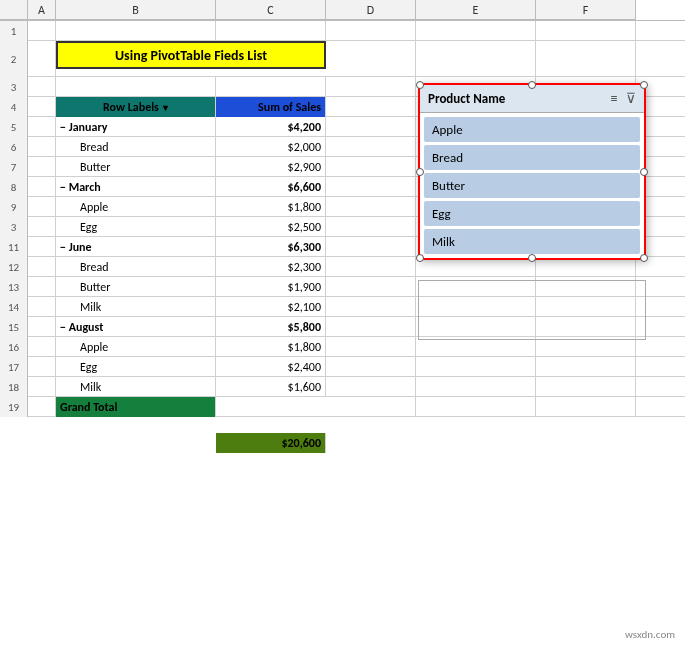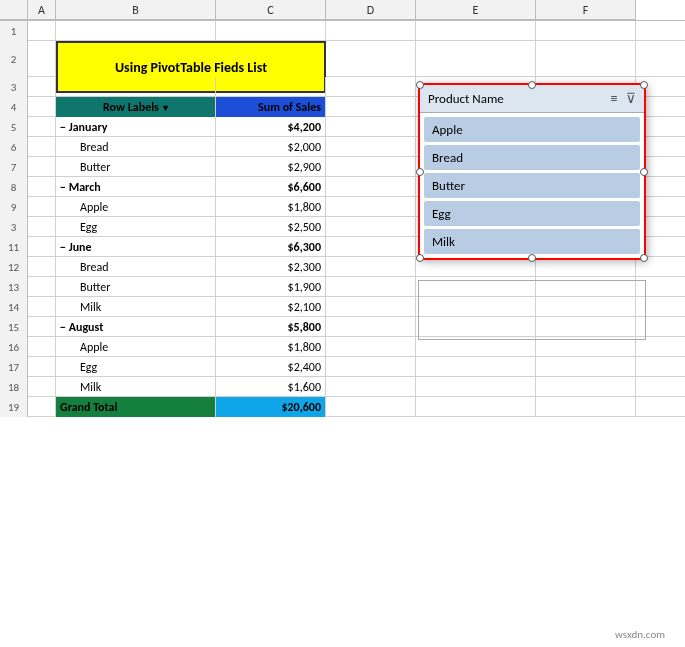--- a/index.html
+++ b/index.html
@@ -124,23 +124,24 @@
       justify-content: flex-end;
     }
 
     
     .grand-total-cell {
       background: #15803d;
       font-weight: bold;
     }
 
     .grand-total-value {
-      background: #0ea5e9;
+      background: #4d7c0f;
       font-weight: bold;
       justify-content: flex-end;
+      margin-top: 36px;
     }
 
     
     .dropdown-arrow {
       font-size: 10px;
       margin-left: 4px;
     }
 
     
     .slicer {
@@ -157,21 +158,21 @@
     .slicer-header {
       background: #dce6f1;
       padding: 5px 8px;
       display: flex;
       align-items: center;
       justify-content: space-between;
       border-bottom: 1px solid #aaa;
     }
 
     .slicer-title {
-      font-weight: normal;
+      font-weight: bold;
       font-size: 13px;
     }
 
     .slicer-icons {
       display: flex;
       gap: 8px;
     }
 
     .slicer-icon {
       font-size: 14px;
@@ -227,21 +228,21 @@
       width: 228px;
       height: 60px;
       border: 1px solid #aaa;
       background: transparent;
     }
 
     
     .watermark {
       position: absolute;
       bottom: 6px;
-      right: 20px;
+      right: 10px;
       font-size: 11px;
       color: #888;
     }
   </style>
 </head>
 <body>
 
 <div class="spreadsheet">
 
   <div class="col-headers">
@@ -262,21 +263,21 @@
       <div class="cell col-b"></div>
       <div class="cell col-c"></div>
       <div class="cell col-d"></div>
       <div class="cell col-e"></div>
       <div class="cell col-f"></div>
     </div>
 
     <div class="grid-row" style="height:36px;">
       <div class="row-num" style="height:36px;">2</div>
       <div class="cell col-a" style="height:36px;"></div>
-      <div class="cell col-b col-c title-cell" style="height:52px; width:270px; min-width:270px;">Using PivotTable Fieds List</div>
+      <div class="cell col-b col-c title-cell" style="height:28px; width:270px; min-width:270px;">Using PivotTable Fieds List</div>
       <div class="cell col-d" style="height:36px;"></div>
       <div class="cell col-e" style="height:36px;"></div>
       <div class="cell col-f" style="height:36px;"></div>
     </div>
 
     <div class="grid-row">
       <div class="row-num">3</div>
       <div class="cell col-a"></div>
       <div class="cell col-b"></div>
       <div class="cell col-c"></div>

